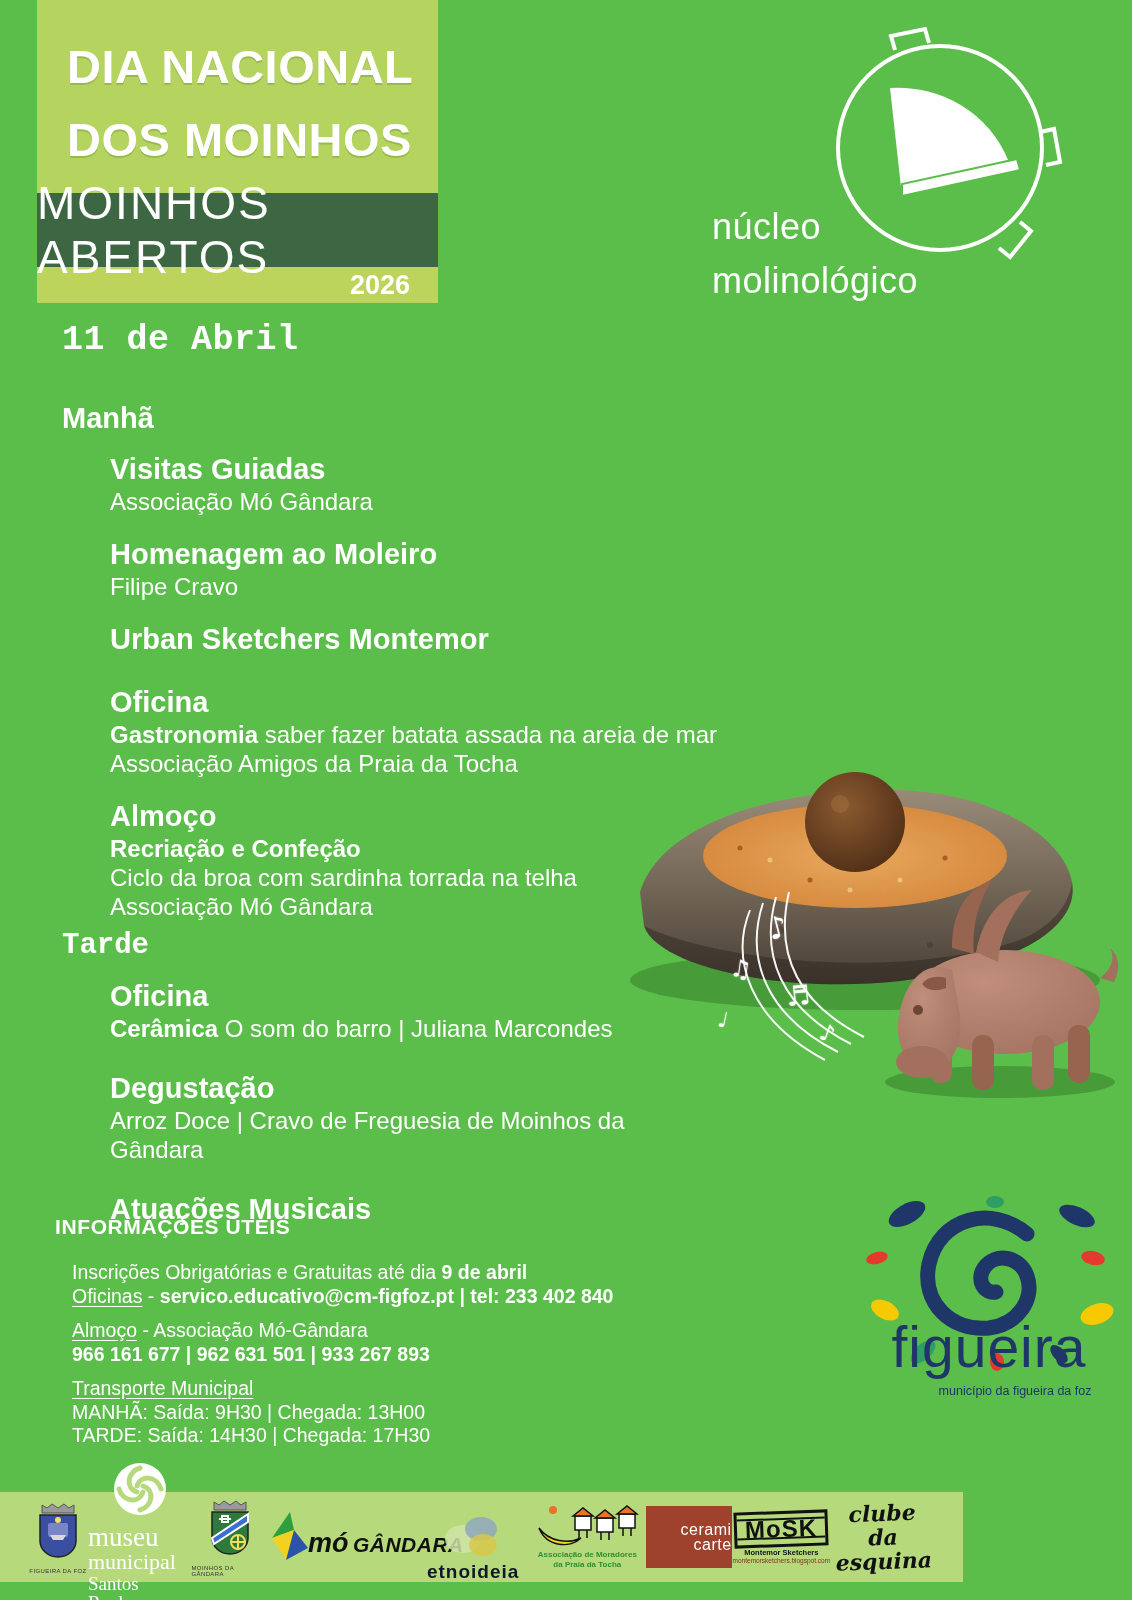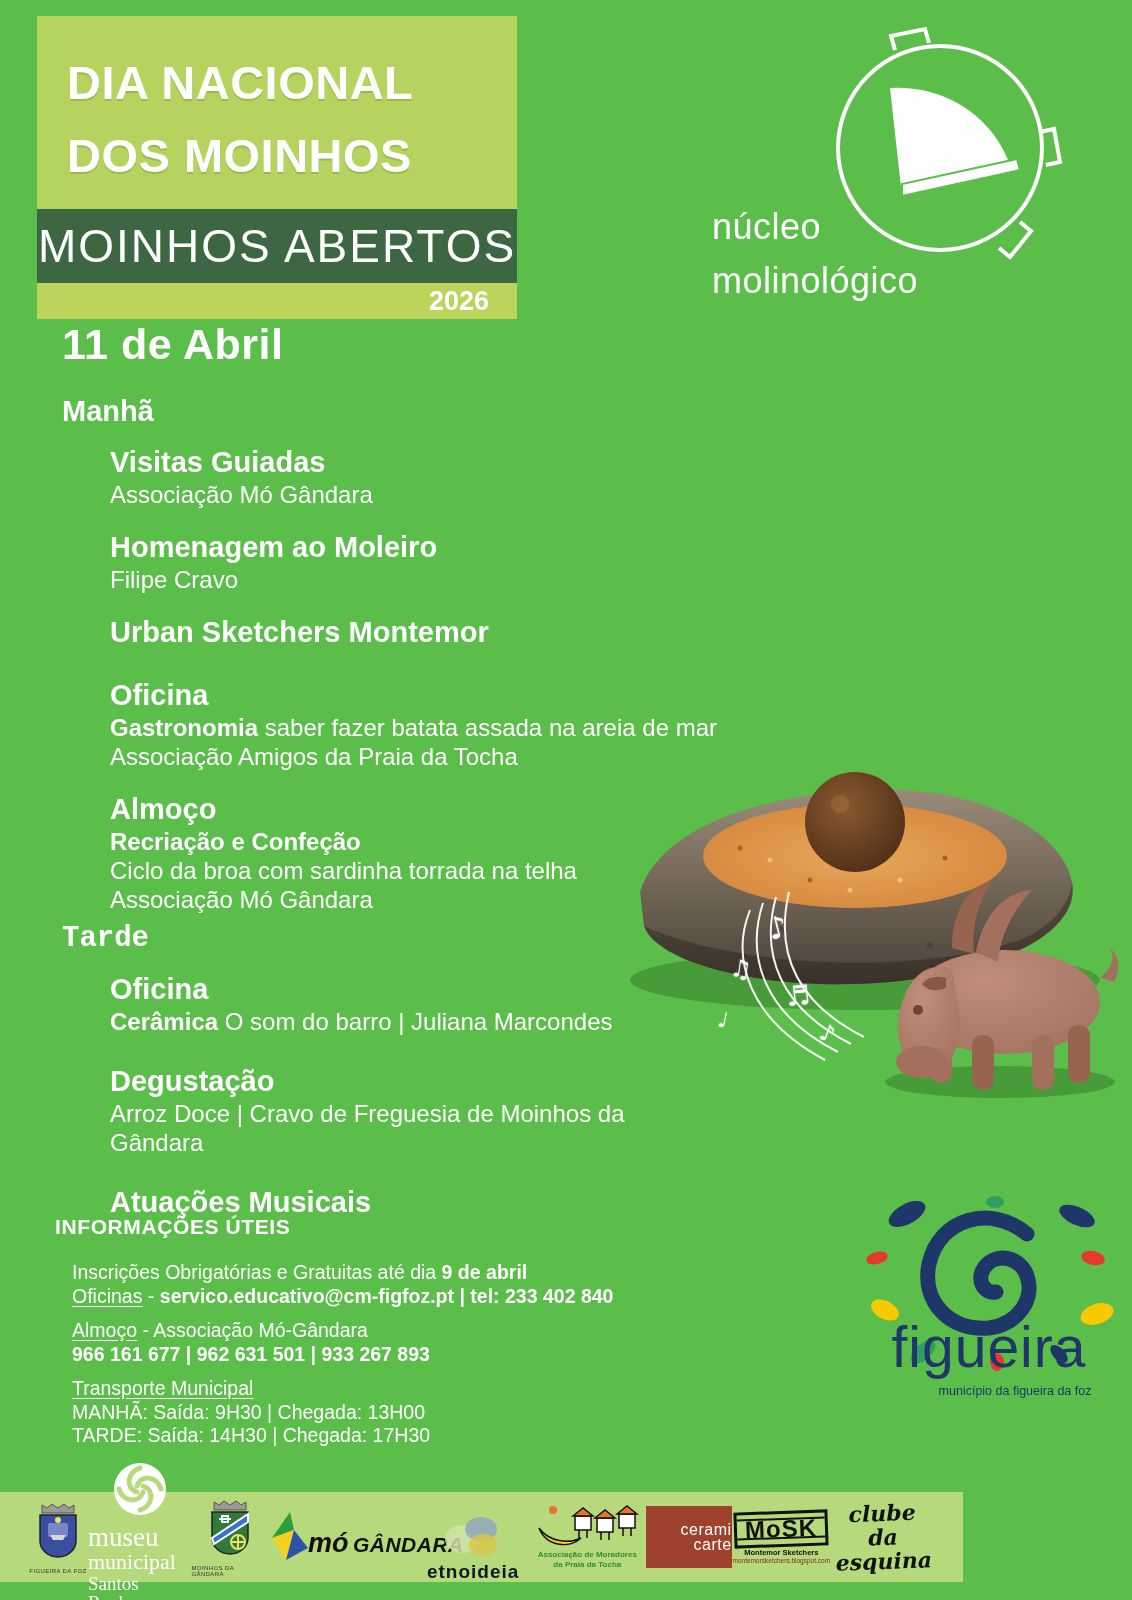--- a/index.html
+++ b/index.html
@@ -7,21 +7,21 @@
   body {
     position:relative;
     width:1132px; height:1600px;
     background:#5BBE4A;
     font-family:"Liberation Sans", sans-serif;
     color:#fff;
     overflow:hidden;
   }
 
   
-  .header-block { position:absolute; left:37px; top:16px; width:480px; }
+  .header-block { position:absolute; left:37px; top:0; width:401px; }
   .header-top {
     background:#B5D35F; height:193px; padding:30px 0 0 30px;
   }
   .header-title {
     font-size:47px; font-weight:800; line-height:73px; color:#fff;
     letter-spacing:0.5px; text-shadow:0 2px 0 rgba(96,140,40,.35);
   }
   .header-banner {
     background:#3D6742; height:74px; display:flex; align-items:center; justify-content:center;
     font-size:46px; font-weight:400; letter-spacing:2px; color:#fff;
@@ -34,21 +34,21 @@
   
   .nucleo { position:absolute; left:690px; top:18px; width:430px; height:300px; }
   .nucleo svg { position:absolute; left:0; top:0; }
   .nucleo-text {
     position:absolute; left:22px; top:182px;
     font-size:36px; font-weight:300; line-height:54px; color:#fff; letter-spacing:0.5px;
   }
 
   
   .schedule { position:absolute; left:62px; top:320px; width:660px; }
-  .sch-date { font-size:43px; font-weight:800; margin-bottom:26px; letter-spacing:0.5px; }
+  .sch-date { font-size:35px; font-weight:800; margin-bottom:42px; letter-spacing:0.5px;font-family:Liberation Mono, monospace; }
   .sch-part { font-size:29px; font-weight:700; margin-bottom:16px; }
   .sch-items { padding-left:48px; }
   .sch-item { margin-bottom:20px; }
   .sch-item.mb-lg { margin-bottom:27px; }
   .sch-item.mb-sm { margin-bottom:8px; }
   .sch-title { font-size:29px; font-weight:700; line-height:36px; }
   .sch-line { font-size:24px; font-weight:400; line-height:29px; }
   .sch-bold { font-weight:700; }
   .part-tarde { margin-top:0;font-family:Liberation Mono, monospace; }
 

